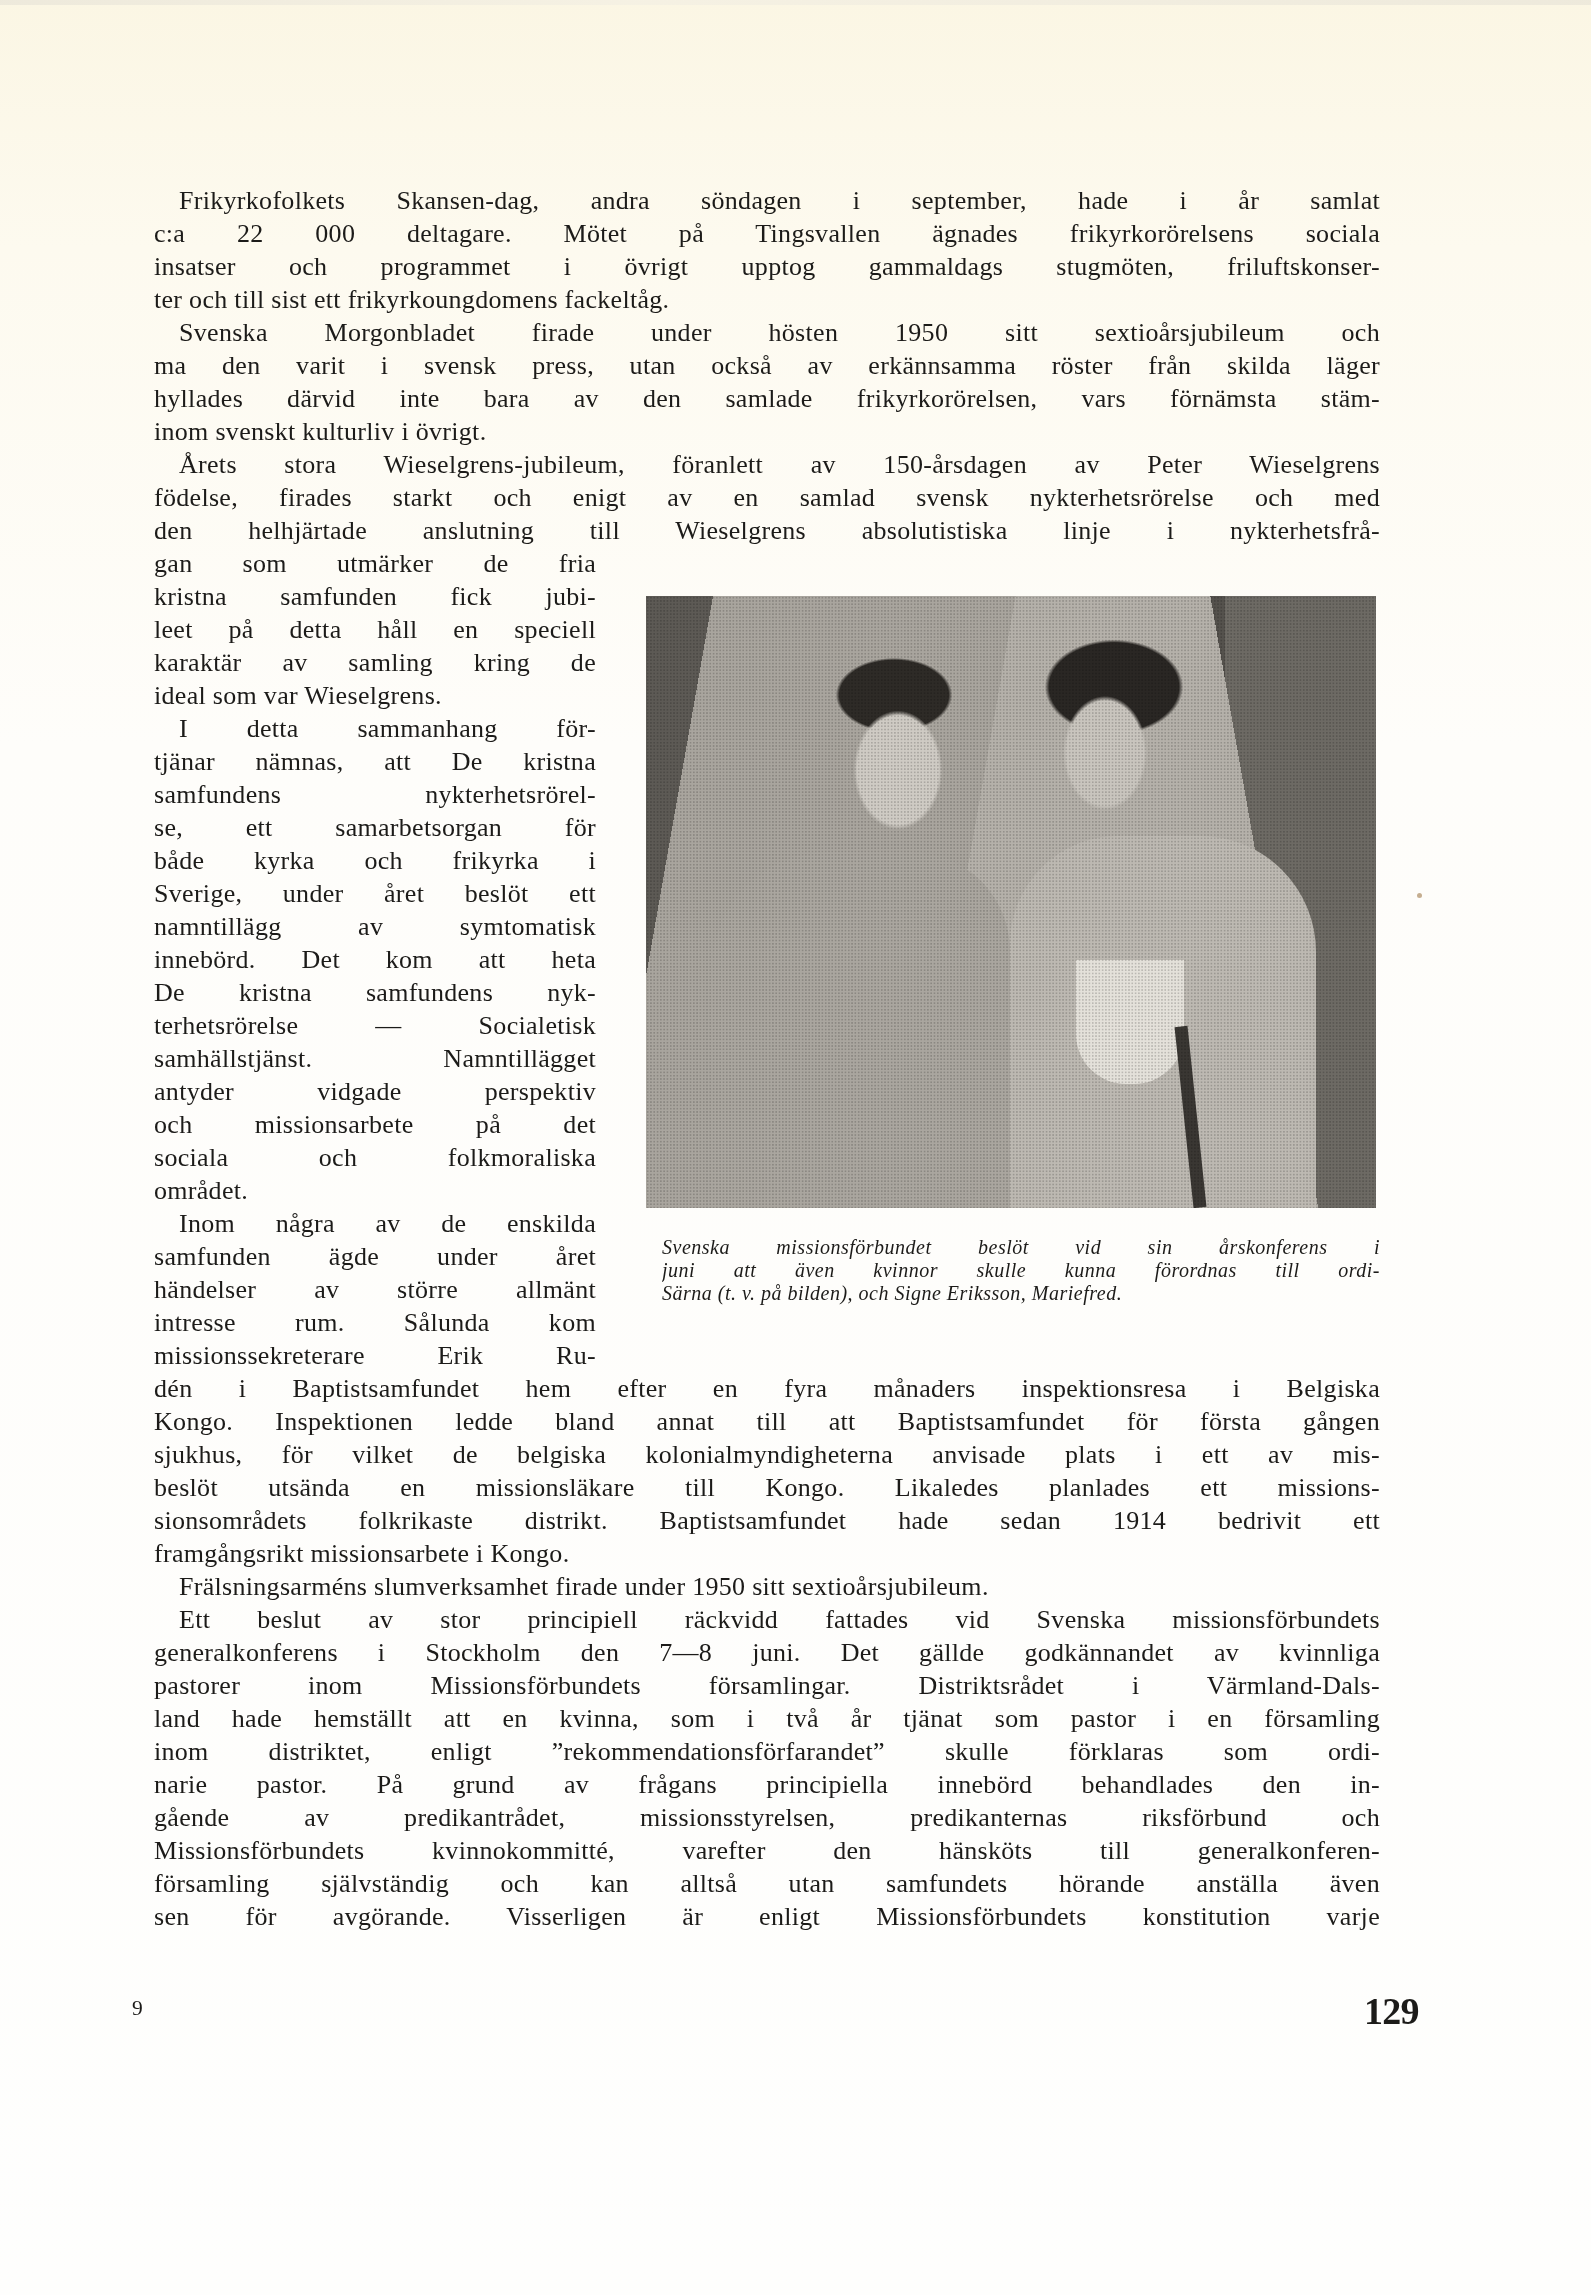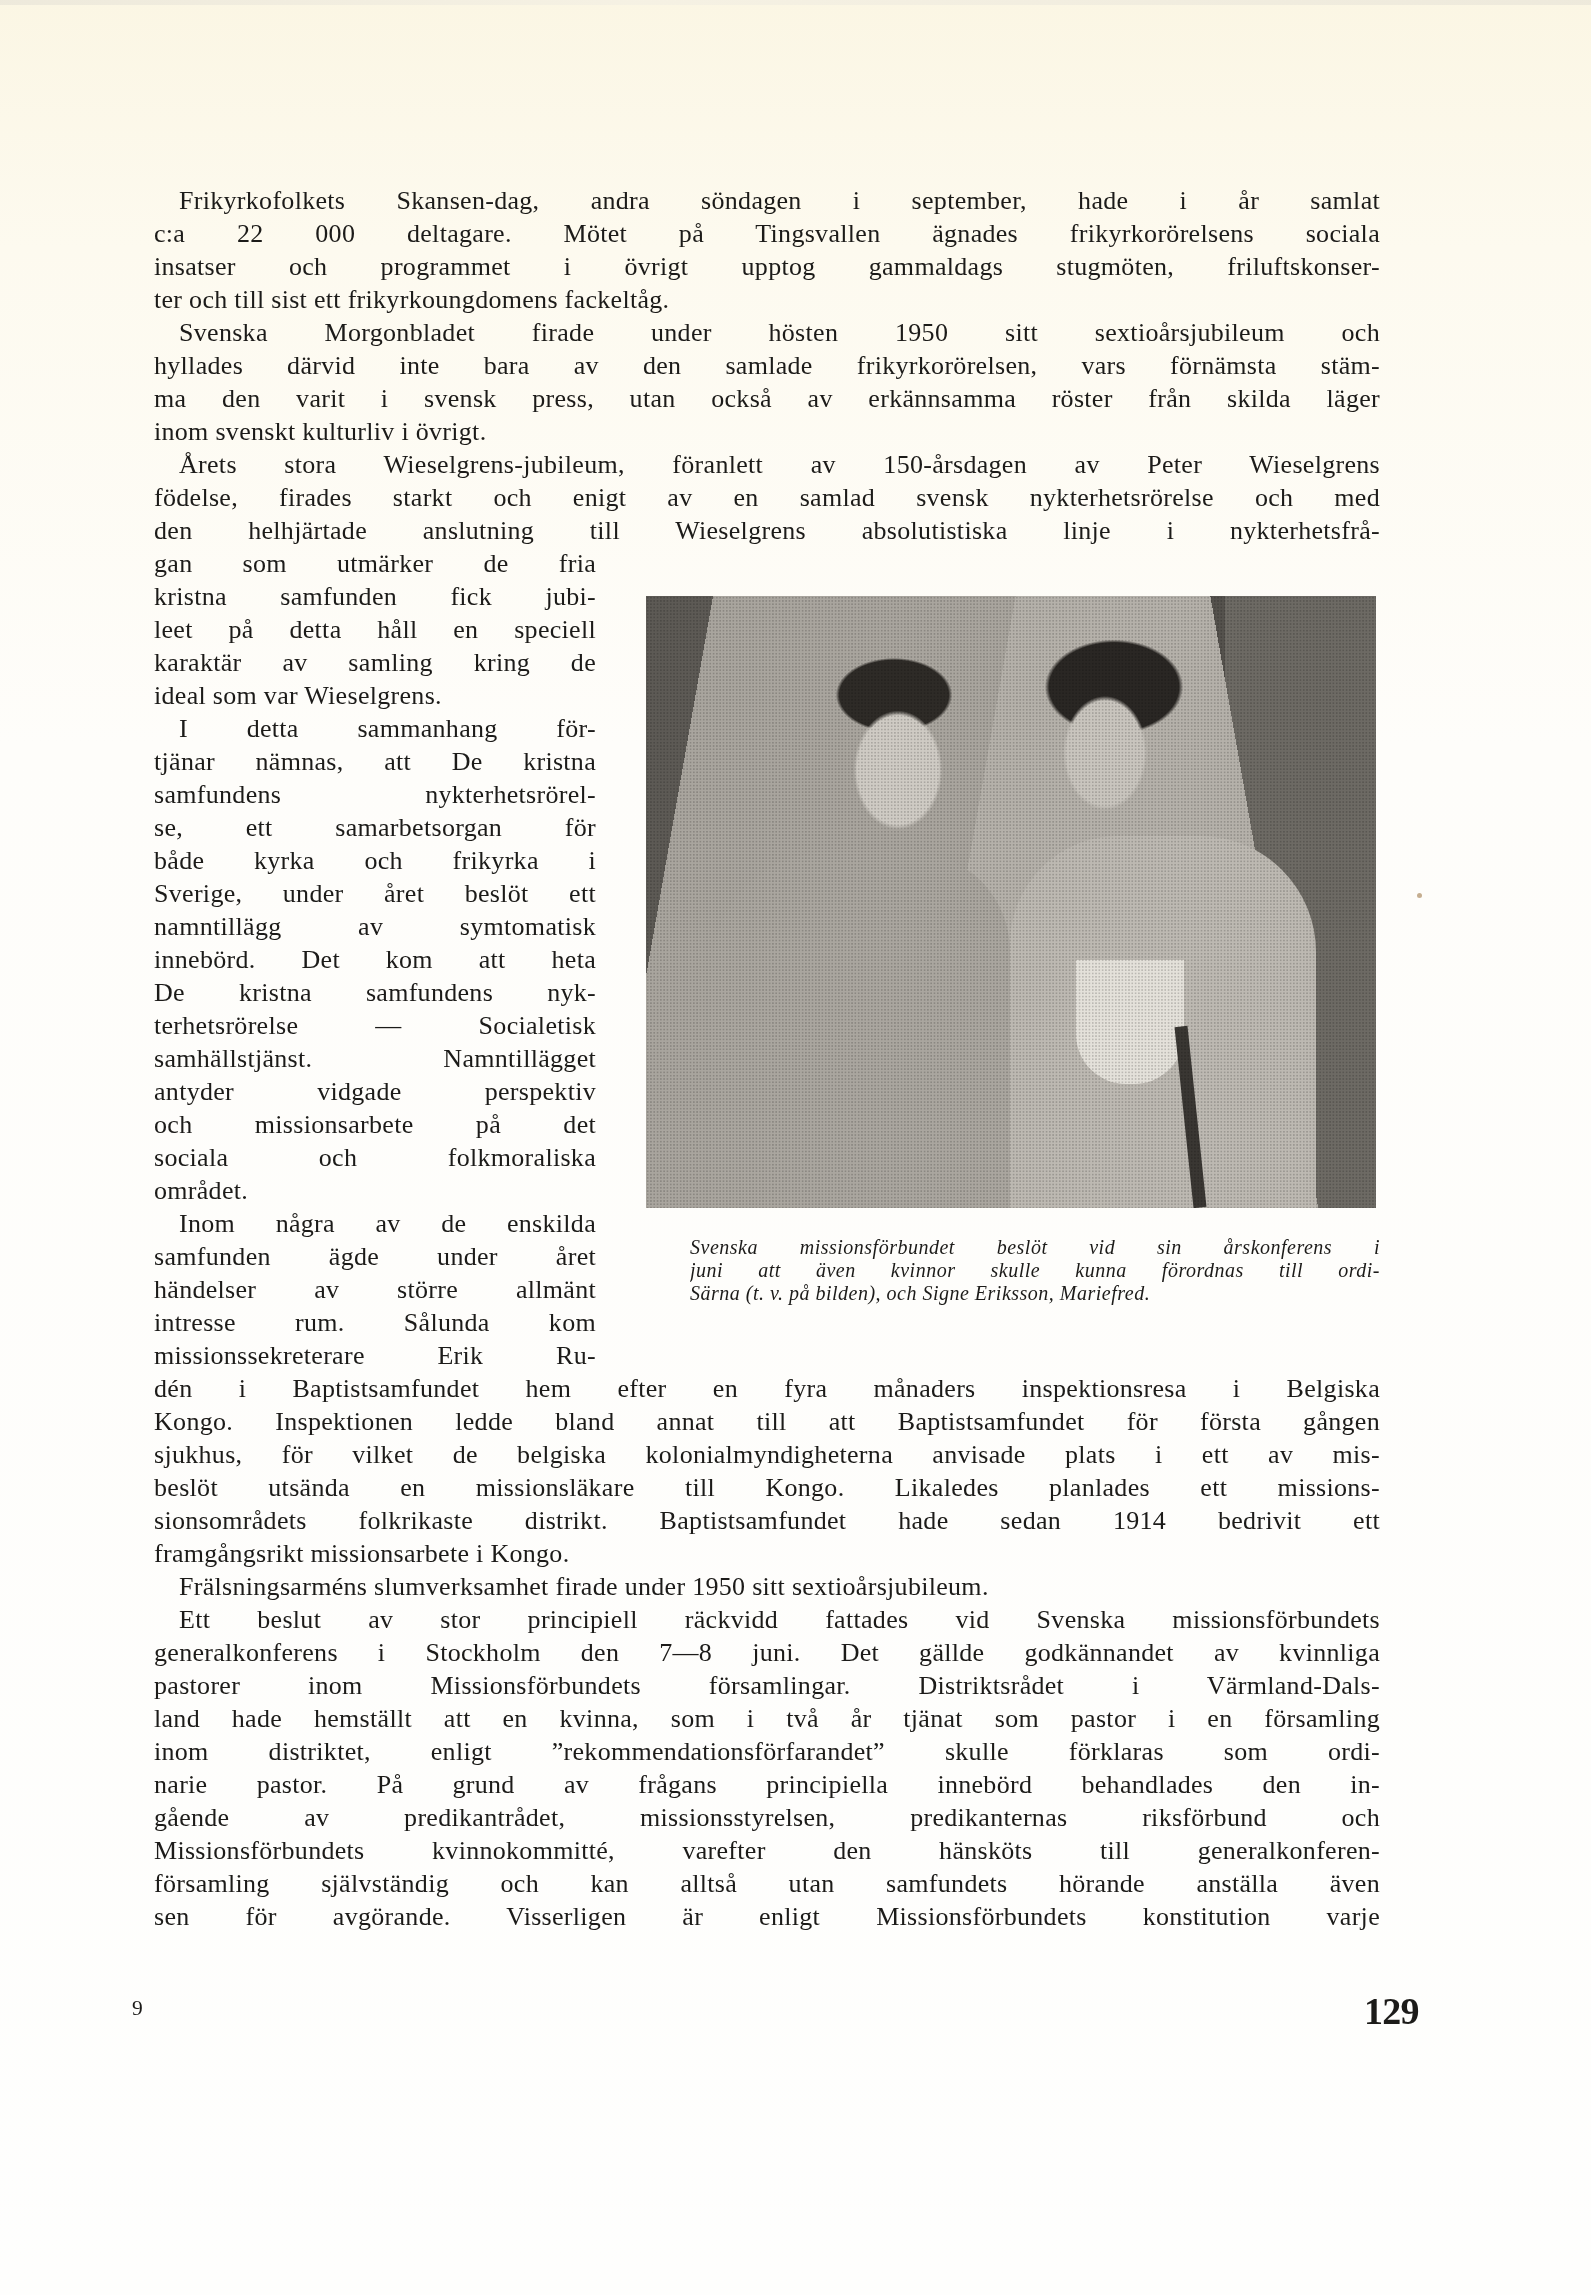--- a/index.html
+++ b/index.html
@@ -77,21 +77,20 @@
     font-size: 20px;
     letter-spacing: 0.5px;
   }
   .caption .cline {
     height: 23px;
     line-height: 23px;
     white-space: nowrap;
     text-align: justify;
     text-align-last: justify;
     overflow: hidden;
-    margin-left: 28px;
   }
   .caption .cline.last { text-align-last: left; }
   .page-sig {
     position: absolute;
     left: 132px;
     top: 1996px;
     font-size: 21.5px;
   }
   .page-num {
     position: absolute;
@@ -119,22 +118,22 @@
 
   <div>
     <div class="line indent">Frikyrkofolkets Skansen-dag, andra söndagen i september, hade i år samlat</div>
     <div class="line">c:a 22 000 deltagare. Mötet på Tingsvallen ägnades frikyrkorörelsens sociala</div>
     <div class="line">insatser och programmet i övrigt upptog gammaldags stugmöten, friluftskonser-</div>
     <div class="line last">ter och till sist ett frikyrkoungdomens fackeltåg.</div>
   </div>
 
   <div>
     <div class="line indent">Svenska Morgonbladet firade under hösten 1950 sitt sextioårsjubileum och</div>
+    <div class="line">ma den varit i svensk press, utan också av erkännsamma röster från skilda läger</div>
     <div class="line">hyllades därvid inte bara av den samlade frikyrkorörelsen, vars förnämsta stäm-</div>
-    <div class="line">ma den varit i svensk press, utan också av erkännsamma röster från skilda läger</div>
     <div class="line last">inom svenskt kulturliv i övrigt.</div>
   </div>
 
   <div>
     <div class="line indent">Årets stora Wieselgrens-jubileum, föranlett av 150-årsdagen av Peter Wieselgrens</div>
     <div class="line">födelse, firades starkt och enigt av en samlad svensk nykterhetsrörelse och med</div>
     <div class="line">den helhjärtade anslutning till Wieselgrens absolutistiska linje i nykterhetsfrå-</div>
     <div class="narrow">
       <div class="line">gan som utmärker de fria</div>
       <div class="line">kristna samfunden fick jubi-</div>

